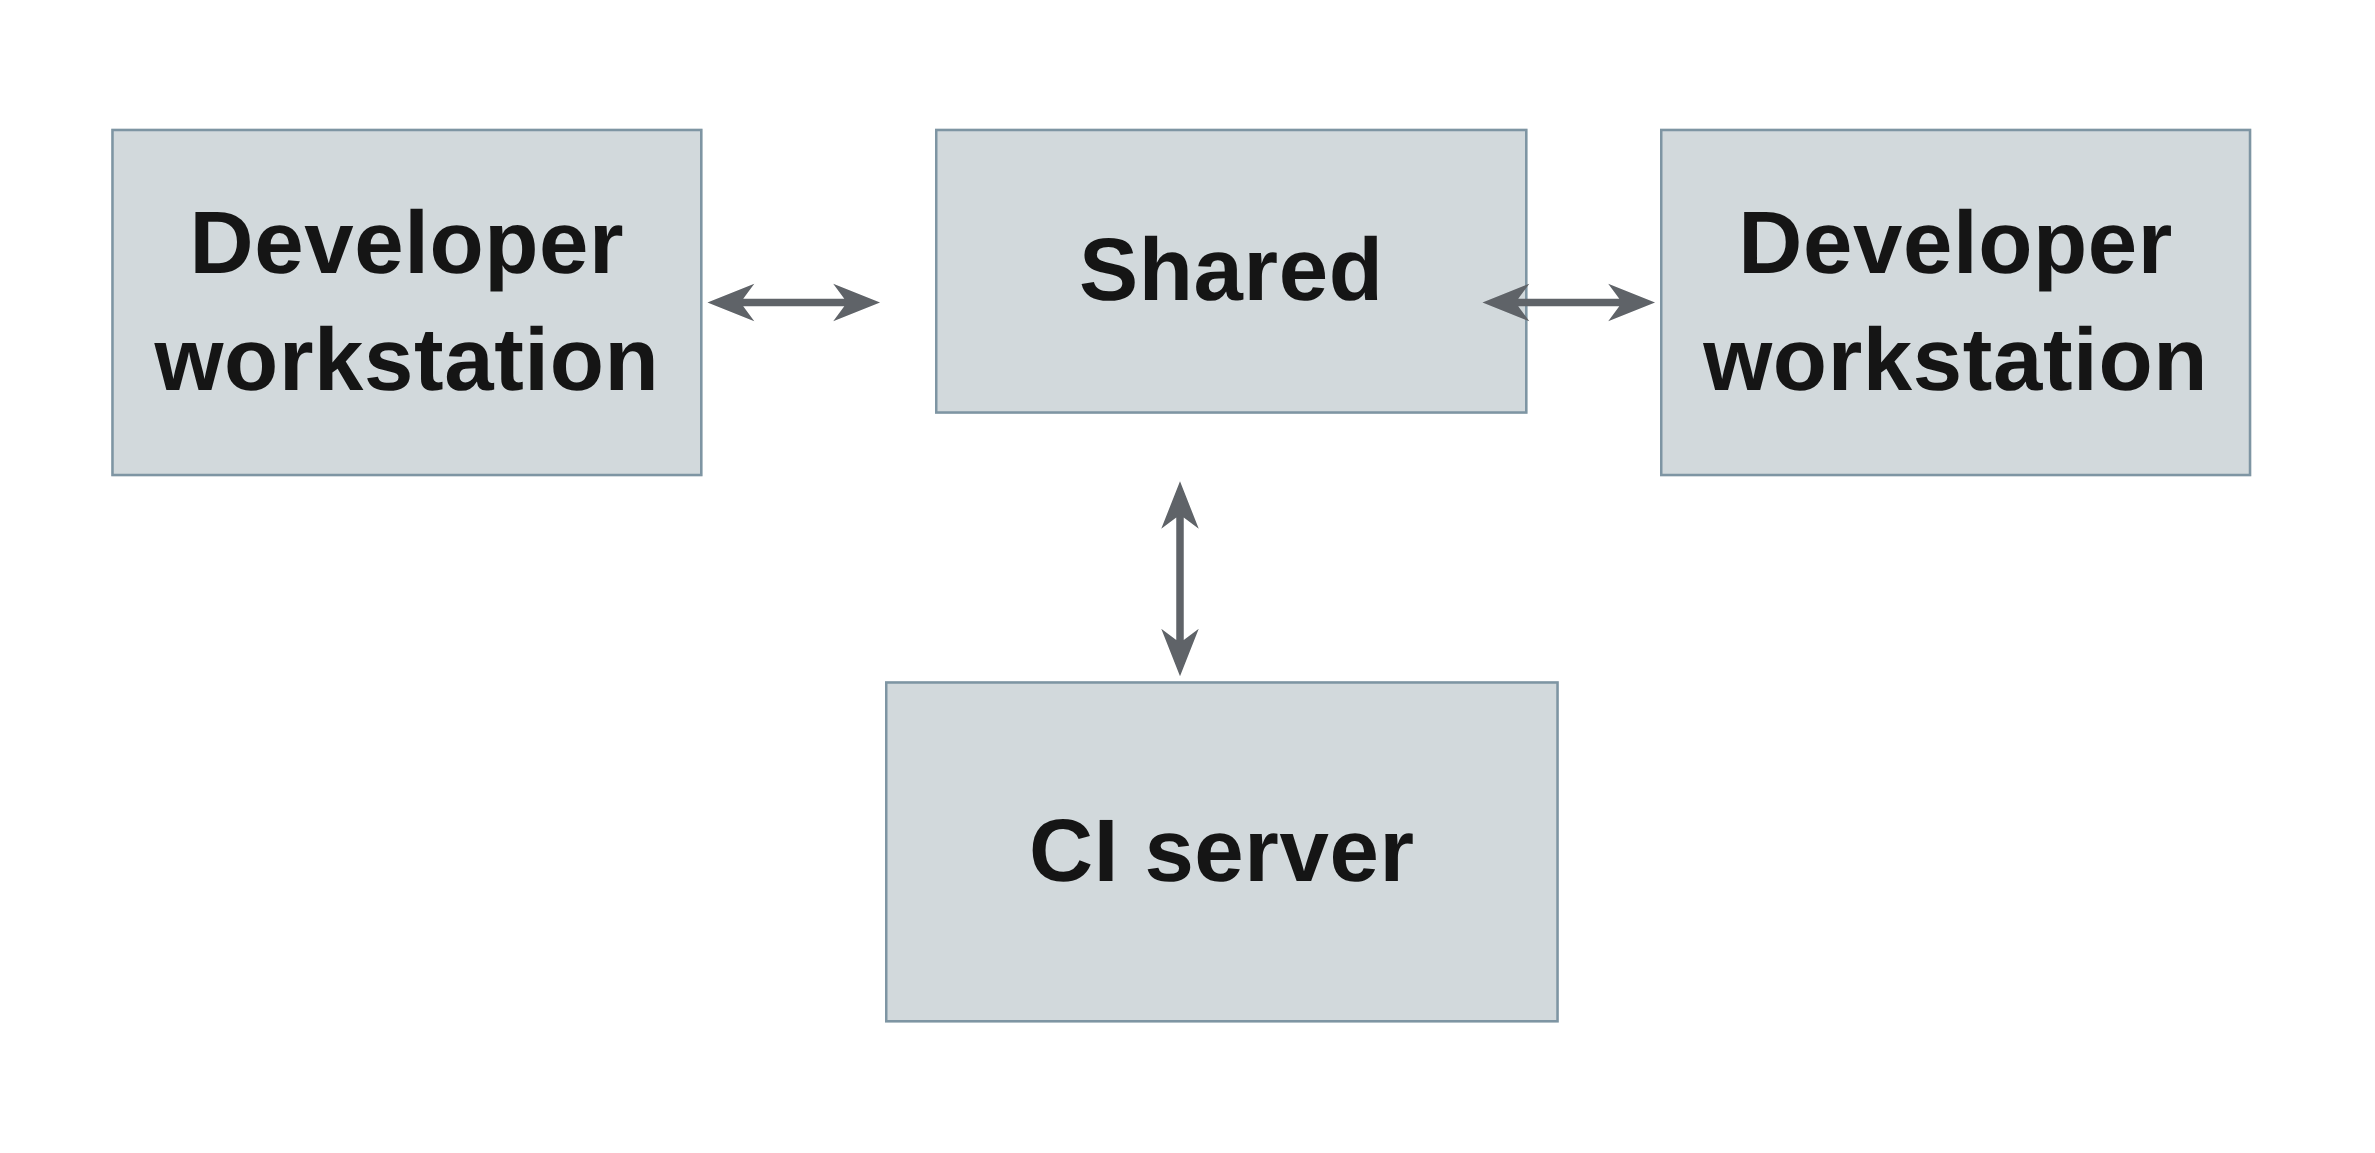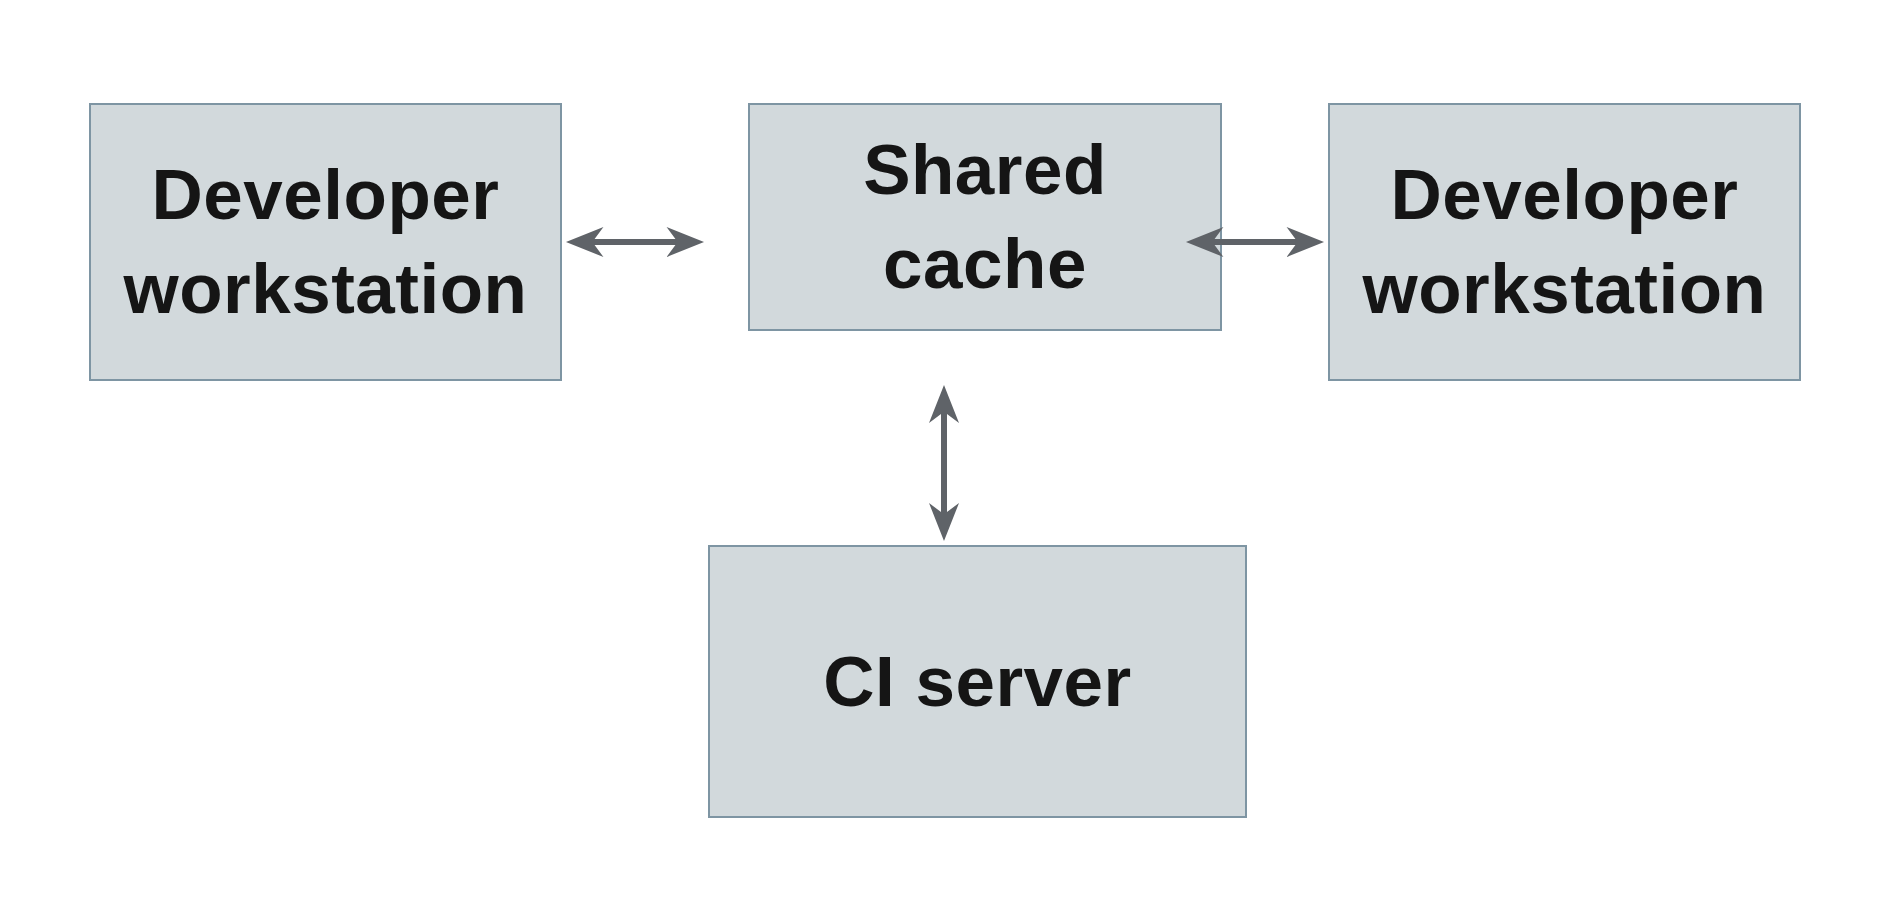--- a/index.html
+++ b/index.html
@@ -55,21 +55,20 @@
 
 <div class="canvas">
 
   <div class="node" id="node-workstation-left">
     <div class="node-label">Developer</div>
     <div class="node-label">workstation</div>
   </div>
 
   <div class="node" id="node-shared-cache">
     <div class="node-label">Shared</div>
-    <div class="node-label">cache</div>
   </div>
 
   <div class="node" id="node-workstation-right">
     <div class="node-label">Developer</div>
     <div class="node-label">workstation</div>
   </div>
 
   <div class="node" id="node-ci-server">
     <div class="node-label">CI server</div>
   </div>

